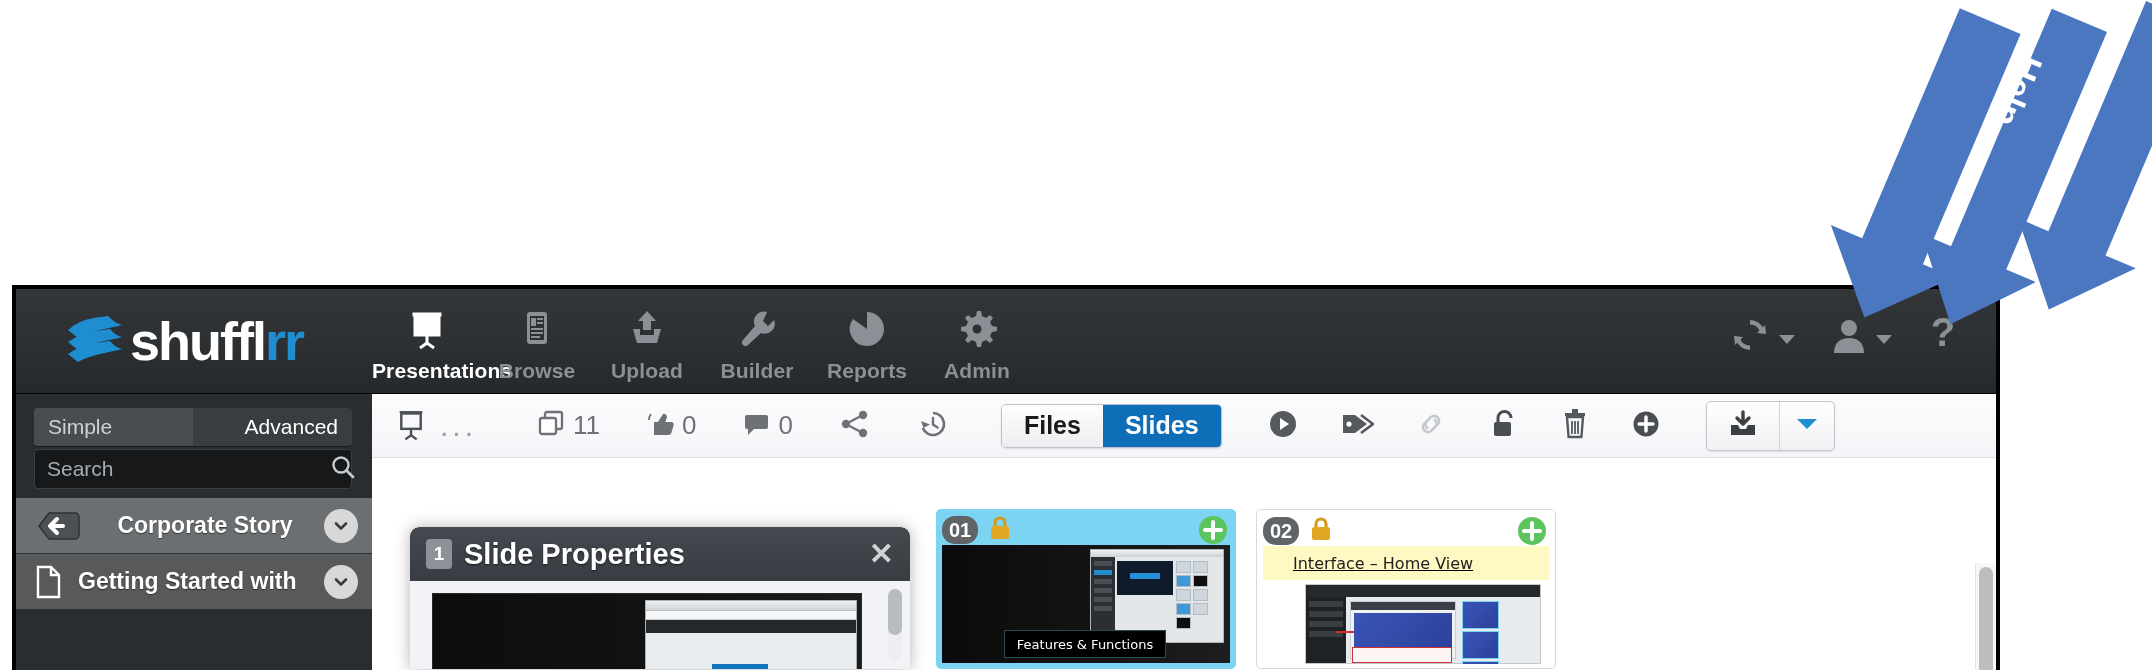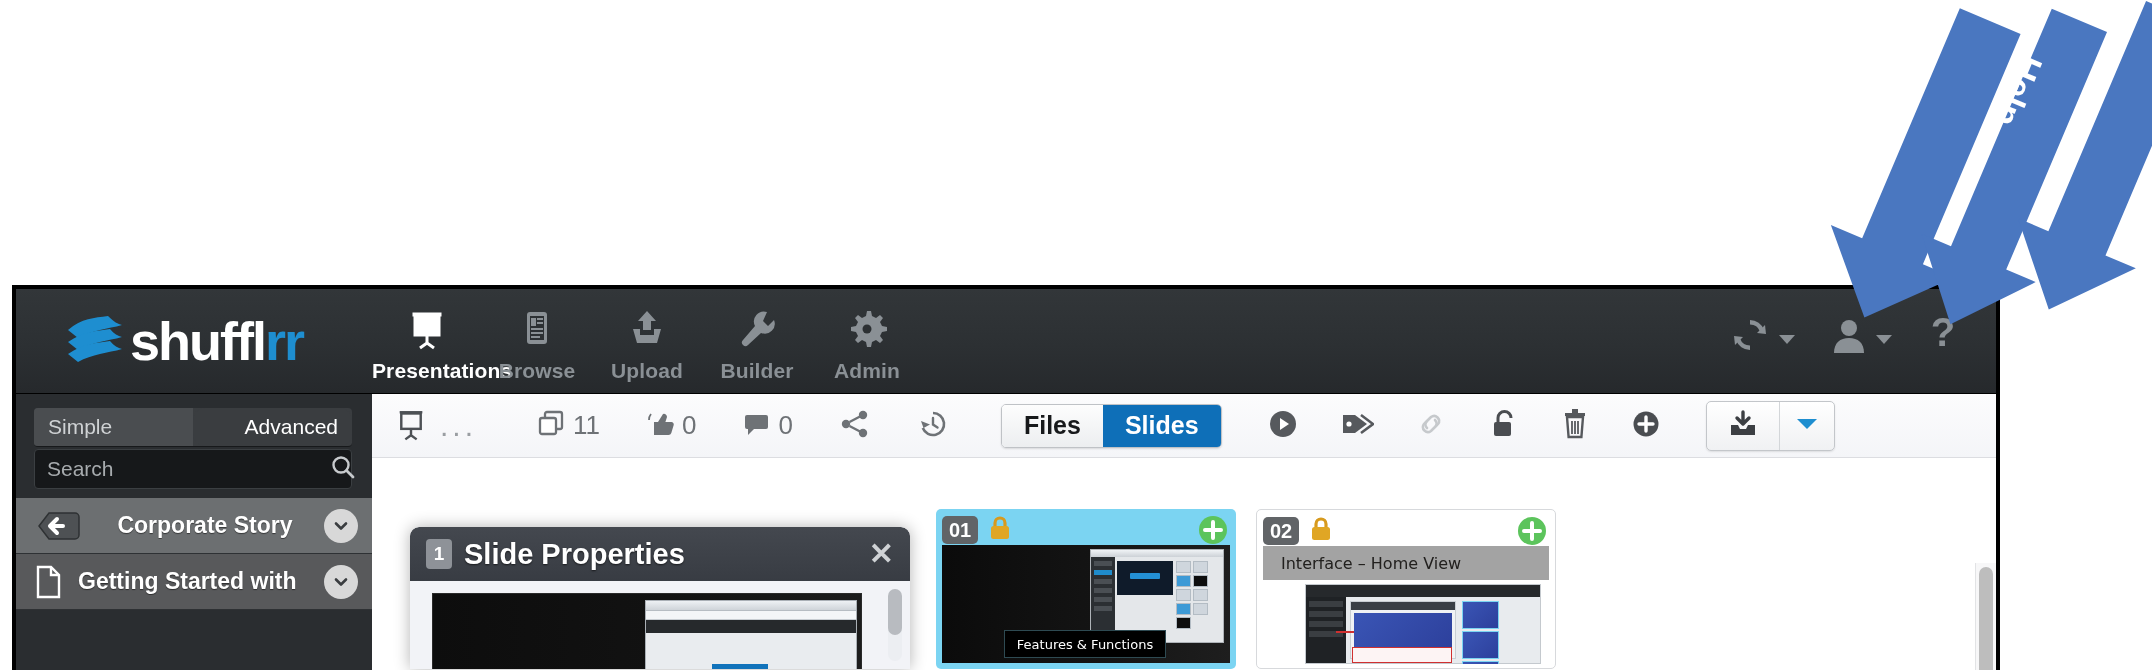--- a/index.html
+++ b/index.html
@@ -186,21 +186,21 @@
   
   .slides-area{position:absolute;left:940px;top:510px;right:56px;bottom:0;}
   .slide-card{
     position:absolute;top:0;width:300px;height:160px;border-radius:5px;
     box-sizing:border-box;overflow:hidden;
   }
   .slide-card.sel{background:#7bd4f2;padding:6px;}
   .slide-card.unsel{background:#ffffff;border:1px solid #d7d9dc;padding:6px;}
   .sc-head{height:30px;display:flex;align-items:center;position:relative;}
   .sc-num{
-    width:36px;height:28px;border-radius:5px;background:#616467;color:#ffffff;
+    width:36px;height:28px;border-radius:13px;background:#616467;color:#ffffff;
     font-size:20px;font-weight:bold;display:flex;align-items:center;justify-content:center;
   }
   .sc-lock{margin-left:9px;}
   .sc-plus{position:absolute;right:0;top:-2px;}
   .sc-thumb{position:relative;height:118px;overflow:hidden;}
 
   
   .t1{position:absolute;inset:0;background:linear-gradient(to right,#0b0b0b 0%,#141414 55%,#1e1e1e 100%);}
   .t1 .win{position:absolute;right:6px;top:4px;width:132px;height:92px;background:#e4e7ea;border:1px solid #aeb3b8;}
   .t1 .win .tb{height:7px;background:linear-gradient(to bottom,#f0f3f6,#ccd1d6);}
@@ -214,21 +214,21 @@
   .t1 .win .gr s.k{background:#0e0e0e;}
   .t1 .win .gr s.b{background:#3d9ad6;}
   .t1 .cap{
     position:absolute;left:62px;bottom:5px;width:160px;height:26px;background:#000000;
     border:1px solid #2e4a52;display:flex;align-items:center;justify-content:center;
   }
   .t1 .cap span{font-size:13px;color:#ffffff;font-family:"DejaVu Sans",sans-serif;}
 
   
   .t2{position:absolute;inset:0;background:#ffffff;}
-  .t2 .band{height:34px;background:#a3a3a3;display:flex;align-items:center;padding-left:18px;}
+  .t2 .band{height:34px;background:#fef9c3;display:flex;align-items:center;padding-left:30px;text-decoration:underline;}
   .t2 .band span{font-size:16px;color:#22201e;font-family:"DejaVu Sans",sans-serif;}
   .t2 .shot{position:absolute;left:42px;top:38px;right:8px;bottom:0;background:#e8ebee;border:1px solid #c4c9ce;}
   .t2 .shot .nv{height:12px;background:#26292c;}
   .t2 .shot .lf{position:absolute;left:0;top:12px;width:40px;bottom:0;background:#1f2225;}
   .t2 .shot .lf i{display:block;height:6px;margin:4px 3px;background:#3a3e42;}
   .t2 .shot .mid{position:absolute;left:44px;top:16px;width:104px;height:56px;background:#f0f2f4;border:1px solid #c9ced3;}
   .t2 .shot .mid .h{height:8px;background:#3a3f45;}
   .t2 .shot .mid .blue{margin:3px;height:36px;background:linear-gradient(135deg,#3a55b5,#2d409c);}
   .t2 .shot .tiles{position:absolute;right:4px;top:16px;width:74px;display:flex;flex-wrap:wrap;gap:2px;}
   .t2 .shot .tiles s{display:block;width:35px;height:26px;background:linear-gradient(135deg,#3a55b5,#2d409c);border:1px solid #7bd4f2;}
@@ -312,20 +312,29 @@
 
         <div class="nav-item">
           <div class="ni-icon">
             <svg width="42" height="42" viewBox="0 0 42 42">
               <path d="M31 4 a10 10 0 0 0 -12 14 l-12 14 a3.5 3.5 0 0 0 5 5 l13 -12 a10 10 0 0 0 13 -13 l-6 6 -5 -5 z" fill="#8a9095"></path>
             </svg>
           </div>
           <div class="ni-label">Builder</div>
         </div>
 
+        <div class="nav-item">
+          <div class="ni-icon">
+            <svg width="42" height="42" viewBox="0 0 42 42">
+              <path d="M21 21 V4 a17 17 0 0 1 0 34 z" fill="#8a9095"></path>
+              <path d="M21 21 L7 11 a17 17 0 0 0 14 27 z" fill="#8a9095"></path>
+            </svg>
+          </div>
+          <div class="ni-label">Reports</div>
+        </div>
 
         <div class="nav-item">
           <div class="ni-icon">
             <svg width="42" height="42" viewBox="0 0 42 42">
               <path d="M21 3 l4 0 1 5 4 2 4-3 3 3 -3 4 2 4 5 1 0 4 -5 1 -2 4 3 4 -3 3 -4-3 -4 2 -1 5 -4 0 -1-5 -4-2 -4 3 -3-3 3-4 -2-4 -5-1 0-4 5-1 2-4 -3-4 3-3 4 3 4-2 z" fill="#8a9095"></path>
               <circle cx="21" cy="21" r="4.5" fill="#2c3033"></circle>
             </svg>
           </div>
           <div class="ni-label">Admin</div>
         </div>

